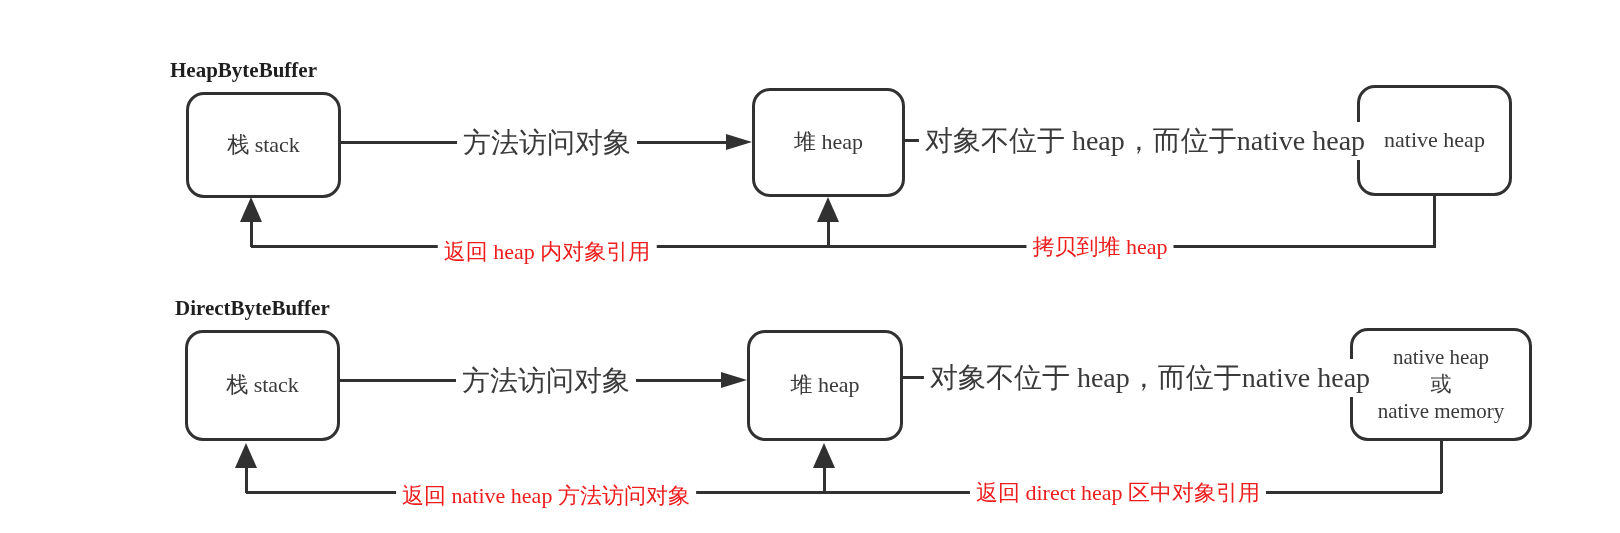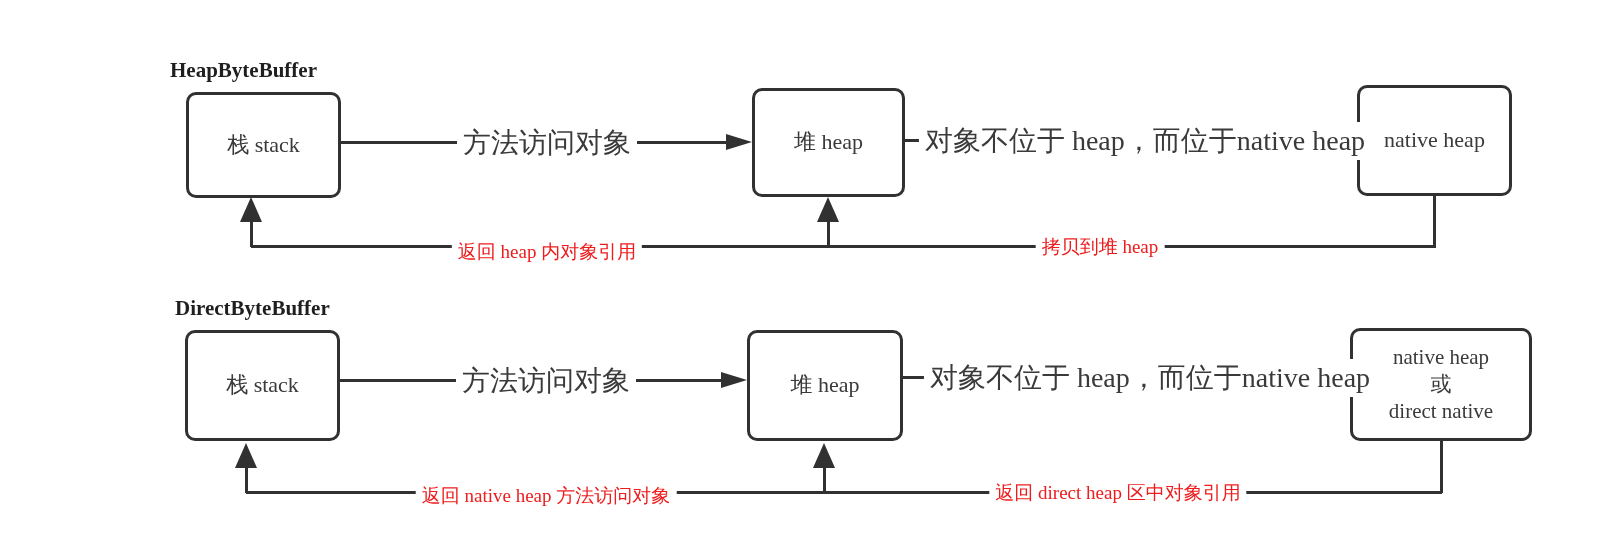--- a/index.html
+++ b/index.html
@@ -17,21 +17,21 @@
   .diagram-title{
     position:absolute;
     font-size:21px;
     font-weight:bold;
     color:#1f1f1f;
     white-space:nowrap;
   }
   .node-box{
     position:absolute;
     border:3px solid var(--line-color);
-    border-radius:10px;
+    border-radius:18px;
     background:var(--bg-color);
     display:flex;
     flex-direction:column;
     align-items:center;
     justify-content:center;
     font-size:22px;
     line-height:1.3;
     color:var(--text-color);
     text-align:center;
   }
@@ -54,21 +54,21 @@
     position:absolute;
     transform:translate(-50%,-50%);
     background:var(--bg-color);
     padding:0 6px;
     font-size:28px;
     white-space:nowrap;
     color:var(--text-color);
   }
   .edge-label.red{
     color:var(--red-color);
-    font-size:19px;
+    font-size:22px;
   }
 </style>
 </head>
 <body>
 
 <div class="canvas">
 
   <div>
 
     <div class="diagram-title" style="left:170px;top:58px;">HeapByteBuffer</div>
@@ -108,21 +108,21 @@
 
     <div class="node-box" style="left:185px;top:330px;width:155px;height:111px;">
       <span>栈 stack</span>
     </div>
     <div class="node-box" style="left:747px;top:330px;width:156px;height:111px;">
       <span>堆 heap</span>
     </div>
     <div class="node-box" style="left:1350px;top:328px;width:182px;height:113px;font-size:21px;">
       <span>native heap</span>
       <span>或</span>
-      <span>direct native</span>
+      <span>native memory</span>
     </div>
 
     <div class="hline" style="left:340px;top:379px;width:381px;"></div>
     <div class="arrow-right" style="left:721px;top:372px;"></div>
     <div class="edge-label" style="left:546px;top:381px;">方法访问对象</div>
 
     <div class="hline" style="left:903px;top:376px;width:421px;"></div>
     <div class="arrow-right" style="left:1324px;top:369px;"></div>
     <div class="edge-label" style="left:1150px;top:378px;">对象不位于 heap，而位于native heap</div>
 

